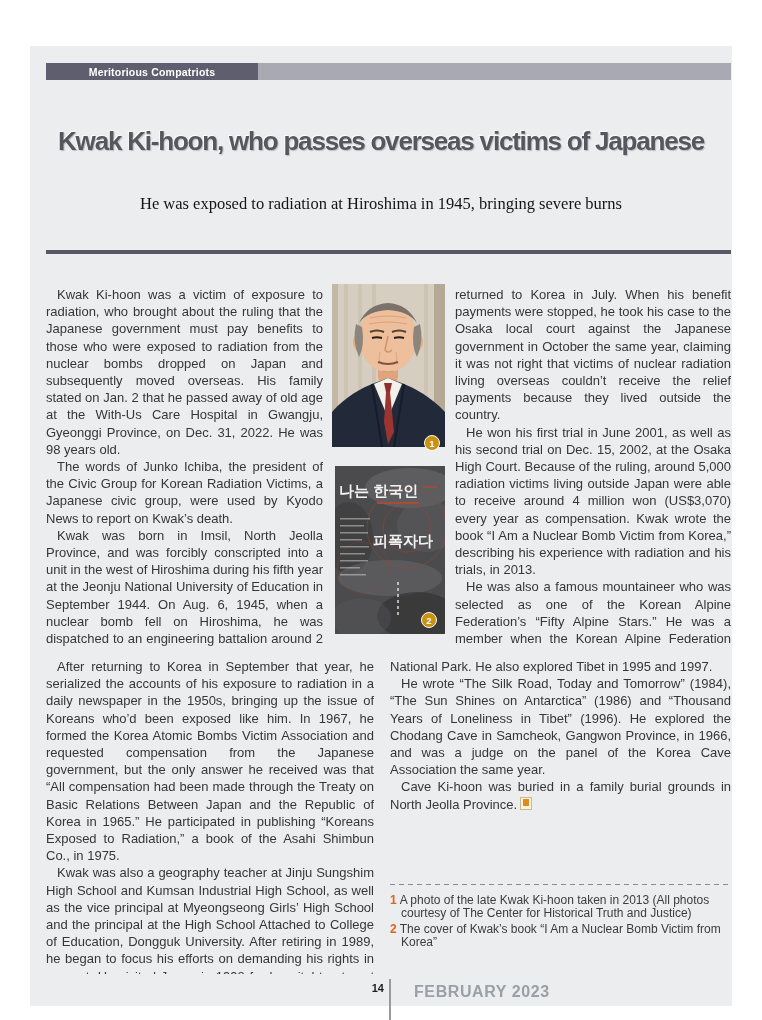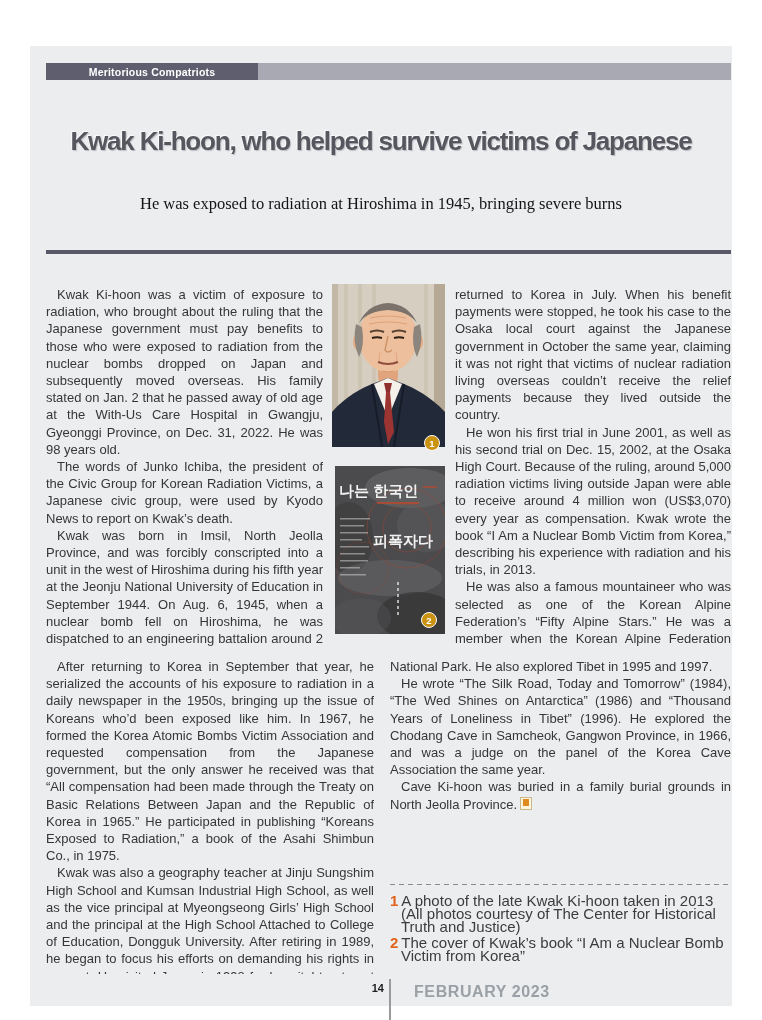--- a/index.html
+++ b/index.html
@@ -68,21 +68,21 @@
   .badge-book{right:8px;bottom:6px;}
   
   .endmark{
     display:inline-block;width:10px;height:11px;background:#fdf6df;
     border:1px solid #cbb98c;vertical-align:-1px;margin-left:3px;
   }
   .endmark-glyph{display:block;width:6px;height:7px;margin:1px auto;background:#e08a20;}
   
   .footnotes{
     position:absolute;left:360px;top:838px;width:341px;
-    font-size:15px;line-height:13px;color:#3c3c3c;text-align:left;
+    font-size:12px;line-height:13px;color:#3c3c3c;text-align:left;
   }
   .footnote-rule{
     height:1px;margin-bottom:9px;
     background:repeating-linear-gradient(90deg,#8a8a8a 0 5px,transparent 5px 9px);
   }
   .footnote{margin:0 0 3px 0;padding-left:11px;text-indent:-11px;}
   .fn-num{color:#e2621e;font-weight:bold;margin-right:3px;}
   
   .footer-num{
     position:absolute;left:300px;top:966px;width:84px;text-align:right;
@@ -102,21 +102,21 @@
 <div class="screen">
   <div class="panel">
 
     <div class="band">
       <div class="band-dark">
         <span>Meritorious Compatriots</span>
       </div>
     </div>
 
     <div class="title">
-      <div>Kwak Ki-hoon, who helped survive victims of Japanese</div>
+      <div>Kwak Ki-hoon, who passes overseas victims of Japanese</div>
     </div>
 
     <div class="subtitle">He was exposed to radiation at Hiroshima in 1945, bringing severe burns</div>
 
     <div class="divider"></div>
 
     <div class="txt col-left-top">
       <p>Kwak Ki-hoon was a victim of exposure to radiation, who brought about the ruling that the Japanese government must pay benefits to those who were exposed to radiation from the nuclear bombs dropped on Japan and subsequently moved overseas. His family stated on Jan. 2 that he passed away of old age at the With-Us Care Hospital in Gwangju, Gyeonggi Province, on Dec. 31, 2022. He was 98 years old.</p>
       <p>The words of Junko Ichiba, the president of the Civic Group for Korean Radiation Victims, a Japanese civic group, were used by Kyodo News to report on Kwak’s death.</p>
       <p>Kwak was born in Imsil, North Jeolla Province, and was forcibly conscripted into a unit in the west of Hiroshima during his fifth year at the Jeonju National University of Education in September 1944. On Aug. 6, 1945, when a nuclear bomb fell on Hiroshima, he was dispatched to an engineering battalion around 2 kilometers away from the location of the bombing. He managed to survive but suffered severe burns to his upper body.</p>
@@ -202,21 +202,21 @@
       </div>
     </div>
 
     <div class="txt col-left-bottom">
       <p>After returning to Korea in September that year, he serialized the accounts of his exposure to radiation in a daily newspaper in the 1950s, bringing up the issue of Koreans who’d been exposed like him. In 1967, he formed the Korea Atomic Bombs Victim Association and requested compensation from the Japanese government, but the only answer he received was that “All compensation had been made through the Treaty on Basic Relations Between Japan and the Republic of Korea in 1965.” He participated in publishing “Koreans Exposed to Radiation,” a book of the Asahi Shimbun Co., in 1975.</p>
       <p>Kwak was also a geography teacher at Jinju Sungshim High School and Kumsan Industrial High School, as well as the vice principal at Myeongseong Girls’ High School and the principal at the High School Attached to College of Education, Dongguk University. After retiring in 1989, he began to focus his efforts on demanding his rights in earnest. He visited Japan in 1998 for hospital treatment and</p>
     </div>
 
     <div class="txt col-right-bottom">
       <p class="cont">National Park. He also explored Tibet in 1995 and 1997.</p>
-      <p>He wrote “The Silk Road, Today and Tomorrow” (1984), “The Wed Shines on Antarctica” (1986) and “Thousand Years of Loneliness in Tibet” (1996). He explored the Chodang Cave in Samcheok, Gangwon Province, in 1966, and was a judge on the panel of the Korea Cave Association the same year.</p>
+      <p>He wrote “The Silk Road, Today and Tomorrow” (1984), “The Sun Shines on Antarctica” (1986) and “Thousand Years of Loneliness in Tibet” (1996). He explored the Chodang Cave in Samcheok, Gangwon Province, in 1966, and was a judge on the panel of the Korea Cave Association the same year.</p>
       <p><span>Cave Ki-hoon was buried in a family burial grounds in North Jeolla Province.</span><span class="endmark"><span class="endmark-glyph"></span></span></p>
     </div>
 
     <div class="footnotes">
       <div class="footnote-rule"></div>
       <p class="footnote"><span class="fn-num">1</span><span>A photo of the late Kwak Ki-hoon taken in 2013 (All photos courtesy of The Center for Historical Truth and Justice)</span></p>
       <p class="footnote"><span class="fn-num">2</span><span>The cover of Kwak’s book “I Am a Nuclear Bomb Victim from Korea”</span></p>
     </div>
 
   </div>

